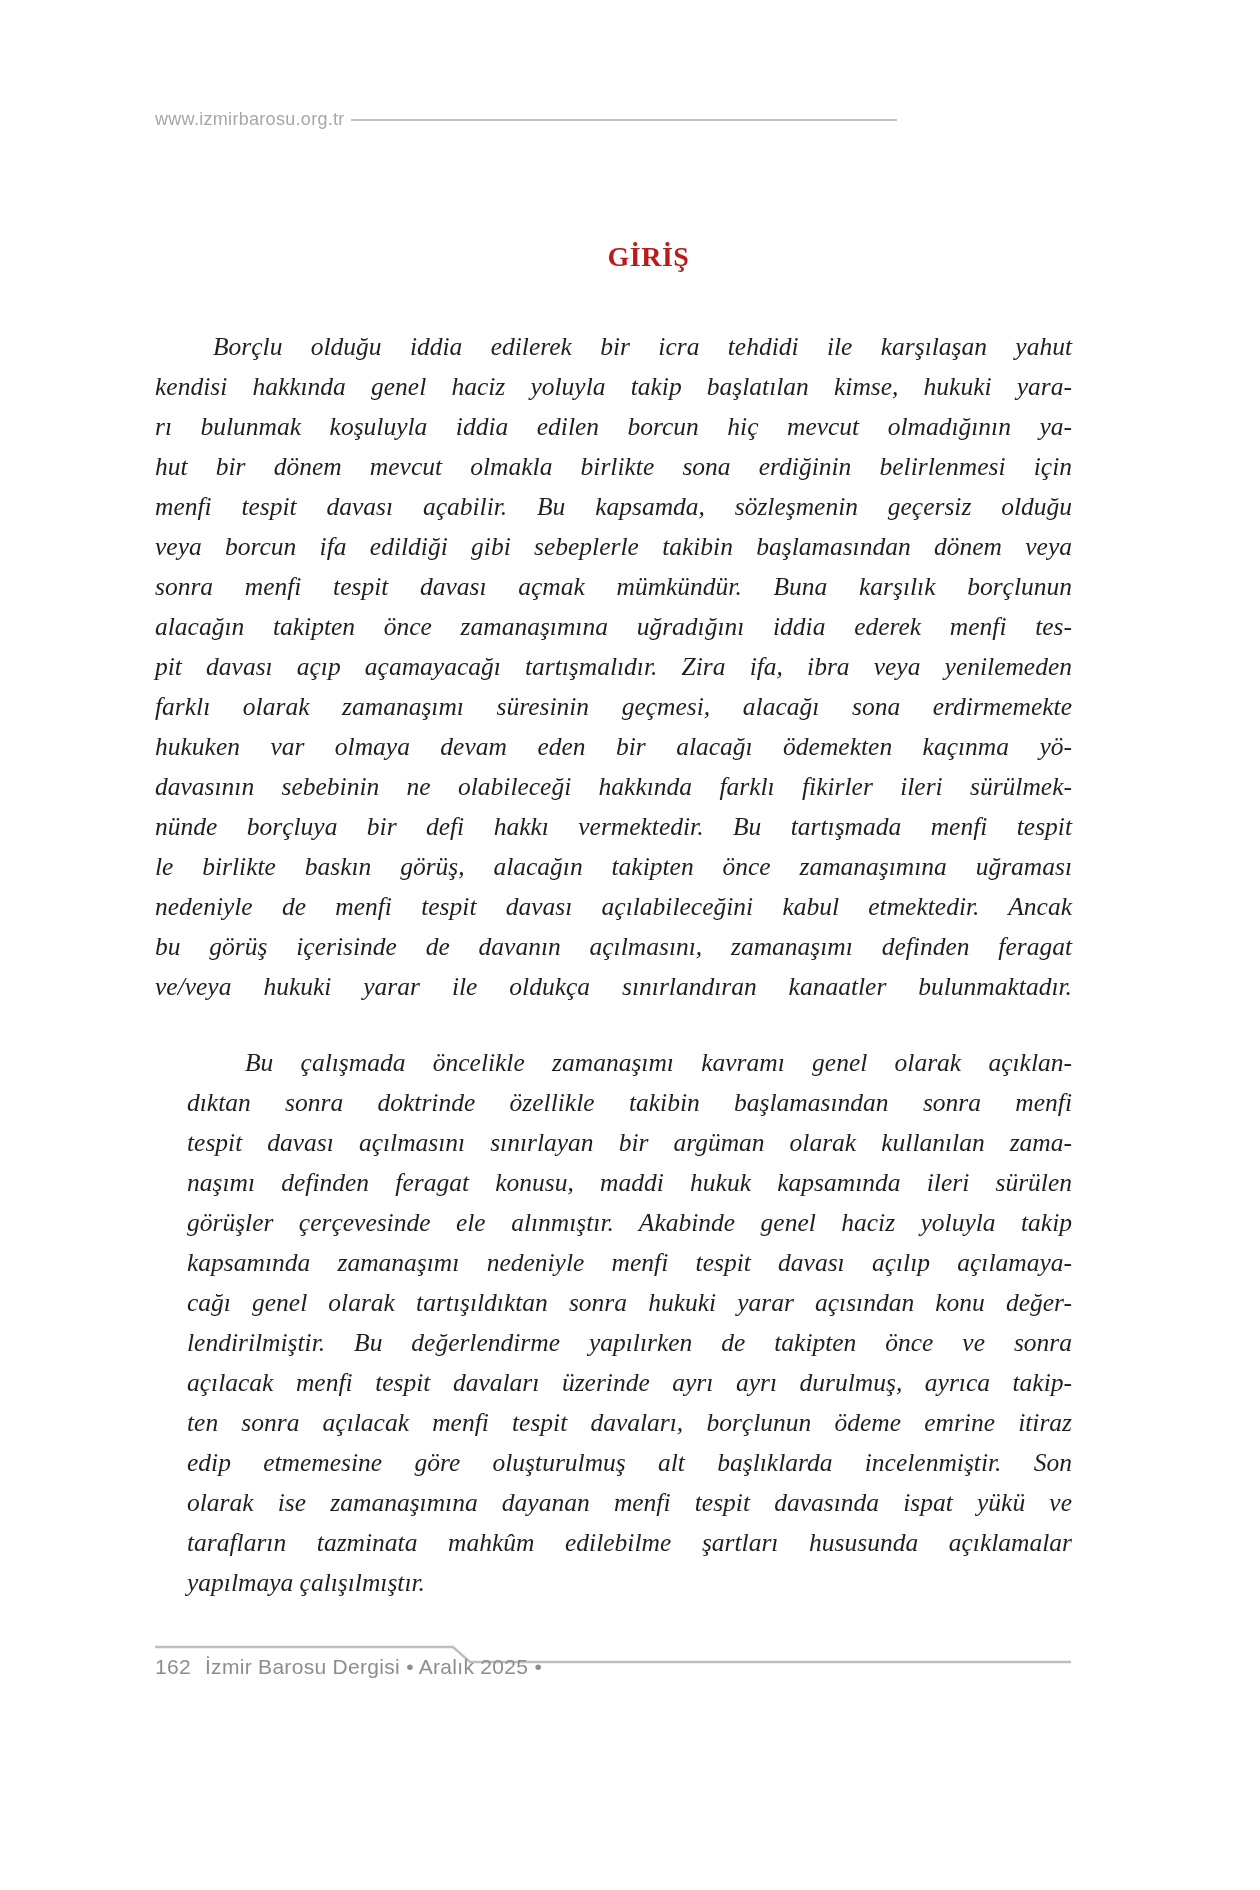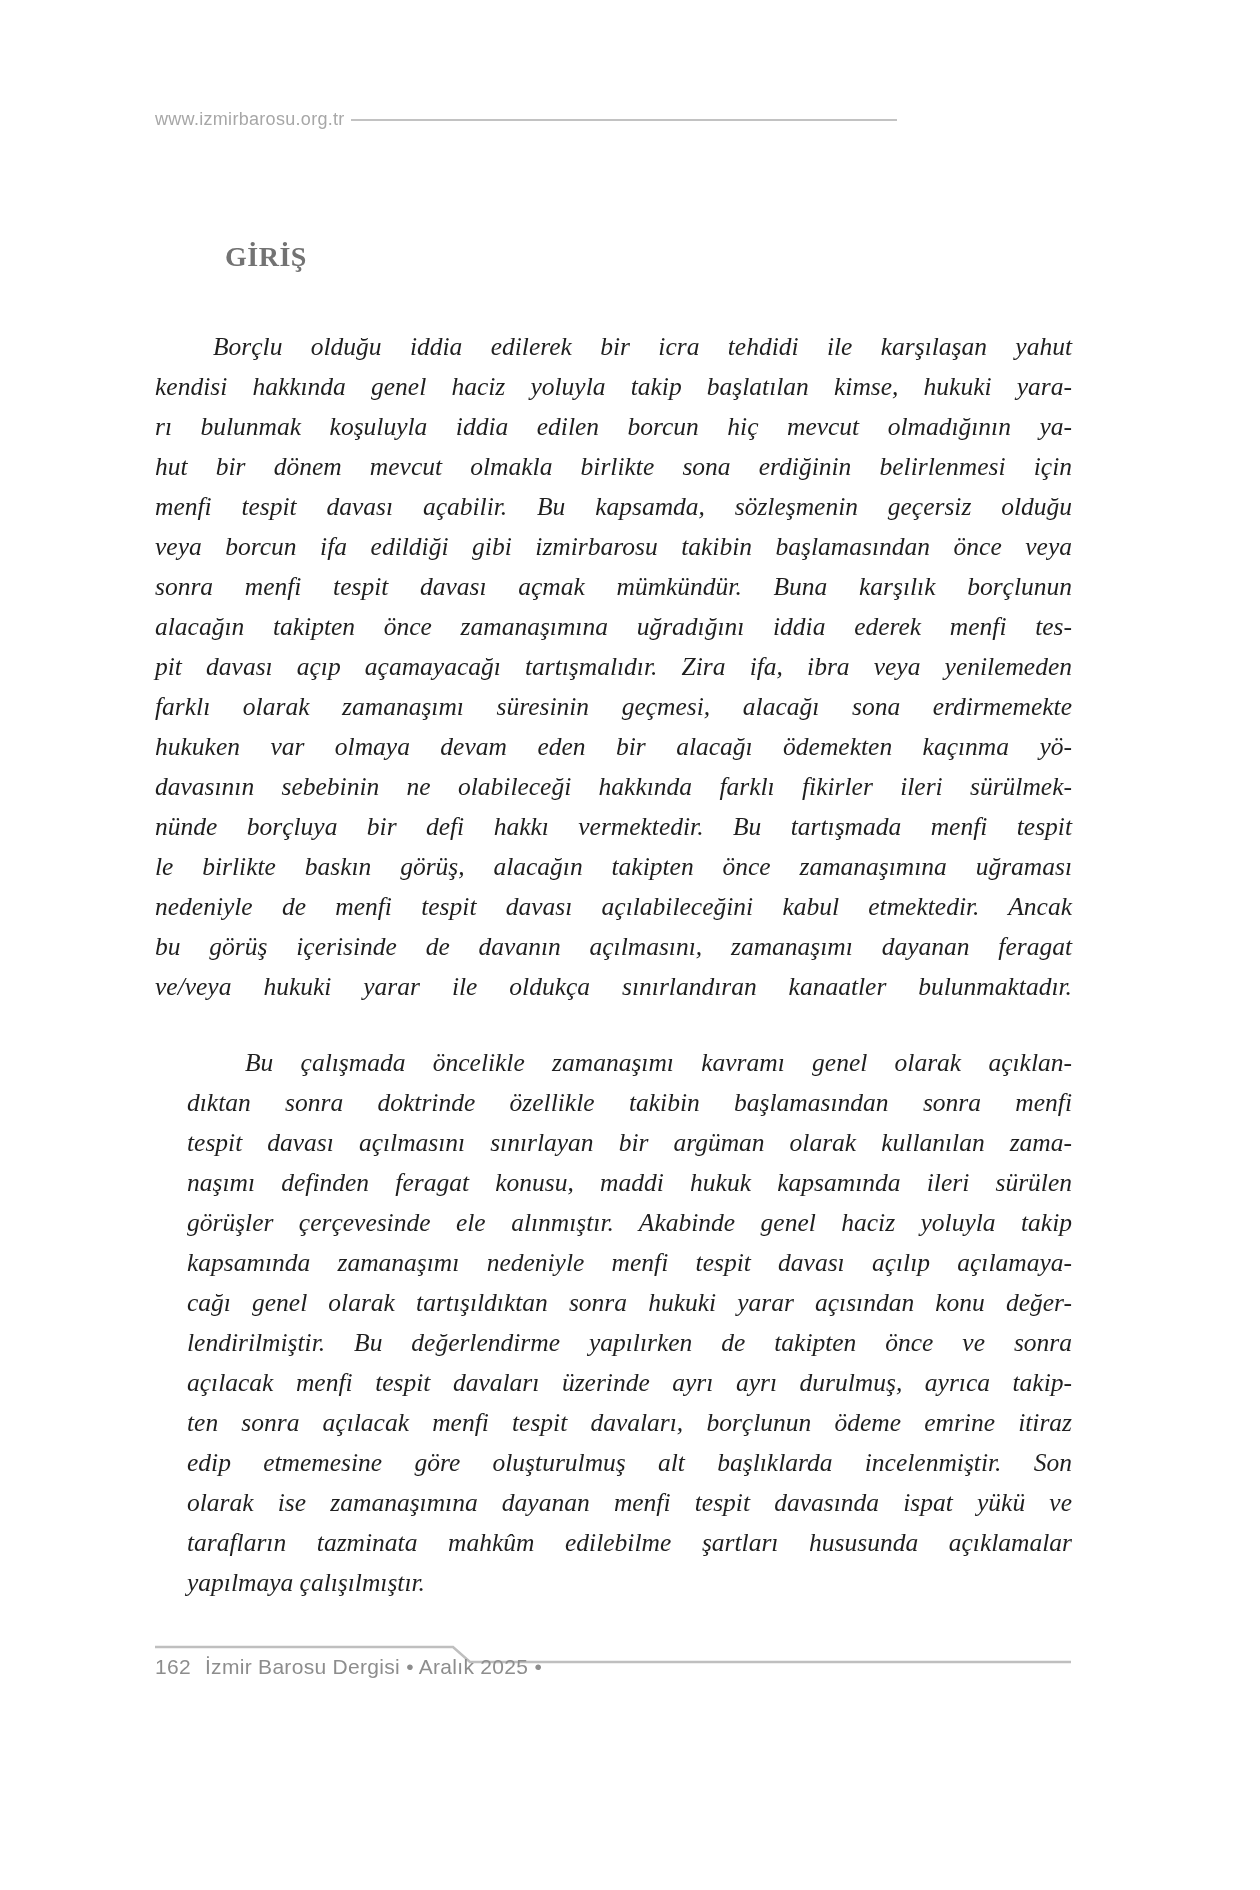--- a/index.html
+++ b/index.html
@@ -46,21 +46,22 @@
     left: 155px;
     top: 237px;
     width: 917px;
   }
   .title {
     margin: 0 0 0 70px;
     font-size: 28px;
     font-weight: bold;
     line-height: 40px;
     letter-spacing: 0.5px;
-    color: #737373;
+    color: #b91c1c;
+    text-align: center;
   }
   .para {
     margin: 0;
     font-size: 25.5px;
     line-height: 40px;
     color: #1f1f1f;
   }
   .para-1 { margin-top: 50px; }
   .para-2 { margin-top: 36px; margin-left: 32px; }
   .para .line {
@@ -105,31 +106,31 @@
   </div>
 
   <div class="content">
     <h1 class="title">GİRİŞ</h1>
     <div class="para para-1 fill-last">
         <div class="line first">Borçlu olduğu iddia edilerek bir icra tehdidi ile karşılaşan yahut</div>
         <div class="line">kendisi hakkında genel haciz yoluyla takip başlatılan kimse, hukuki yara-</div>
         <div class="line">rı bulunmak koşuluyla iddia edilen borcun hiç mevcut olmadığının ya-</div>
         <div class="line">hut bir dönem mevcut olmakla birlikte sona erdiğinin belirlenmesi için</div>
         <div class="line">menfi tespit davası açabilir. Bu kapsamda, sözleşmenin geçersiz olduğu</div>
-        <div class="line">veya borcun ifa edildiği gibi izmirbarosu takibin başlamasından önce veya</div>
+        <div class="line">veya borcun ifa edildiği gibi sebeplerle takibin başlamasından dönem veya</div>
         <div class="line">sonra menfi tespit davası açmak mümkündür. Buna karşılık borçlunun</div>
         <div class="line">alacağın takipten önce zamanaşımına uğradığını iddia ederek menfi tes-</div>
         <div class="line">pit davası açıp açamayacağı tartışmalıdır. Zira ifa, ibra veya yenilemeden</div>
         <div class="line">farklı olarak zamanaşımı süresinin geçmesi, alacağı sona erdirmemekte</div>
         <div class="line">hukuken var olmaya devam eden bir alacağı ödemekten kaçınma yö-</div>
         <div class="line">davasının sebebinin ne olabileceği hakkında farklı fikirler ileri sürülmek-</div>
         <div class="line">nünde borçluya bir defi hakkı vermektedir. Bu tartışmada menfi tespit</div>
         <div class="line">le birlikte baskın görüş, alacağın takipten önce zamanaşımına uğraması</div>
         <div class="line">nedeniyle de menfi tespit davası açılabileceğini kabul etmektedir. Ancak</div>
-        <div class="line">bu görüş içerisinde de davanın açılmasını, zamanaşımı dayanan feragat</div>
+        <div class="line">bu görüş içerisinde de davanın açılmasını, zamanaşımı definden feragat</div>
         <div class="line last">ve/veya hukuki yarar ile oldukça sınırlandıran kanaatler bulunmaktadır.</div>
       </div>
     <div class="para para-2">
         <div class="line first">Bu çalışmada öncelikle zamanaşımı kavramı genel olarak açıklan-</div>
         <div class="line">dıktan sonra doktrinde özellikle takibin başlamasından sonra menfi</div>
         <div class="line">tespit davası açılmasını sınırlayan bir argüman olarak kullanılan zama-</div>
         <div class="line">naşımı definden feragat konusu, maddi hukuk kapsamında ileri sürülen</div>
         <div class="line">görüşler çerçevesinde ele alınmıştır. Akabinde genel haciz yoluyla takip</div>
         <div class="line">kapsamında zamanaşımı nedeniyle menfi tespit davası açılıp açılamaya-</div>
         <div class="line">cağı genel olarak tartışıldıktan sonra hukuki yarar açısından konu değer-</div>

